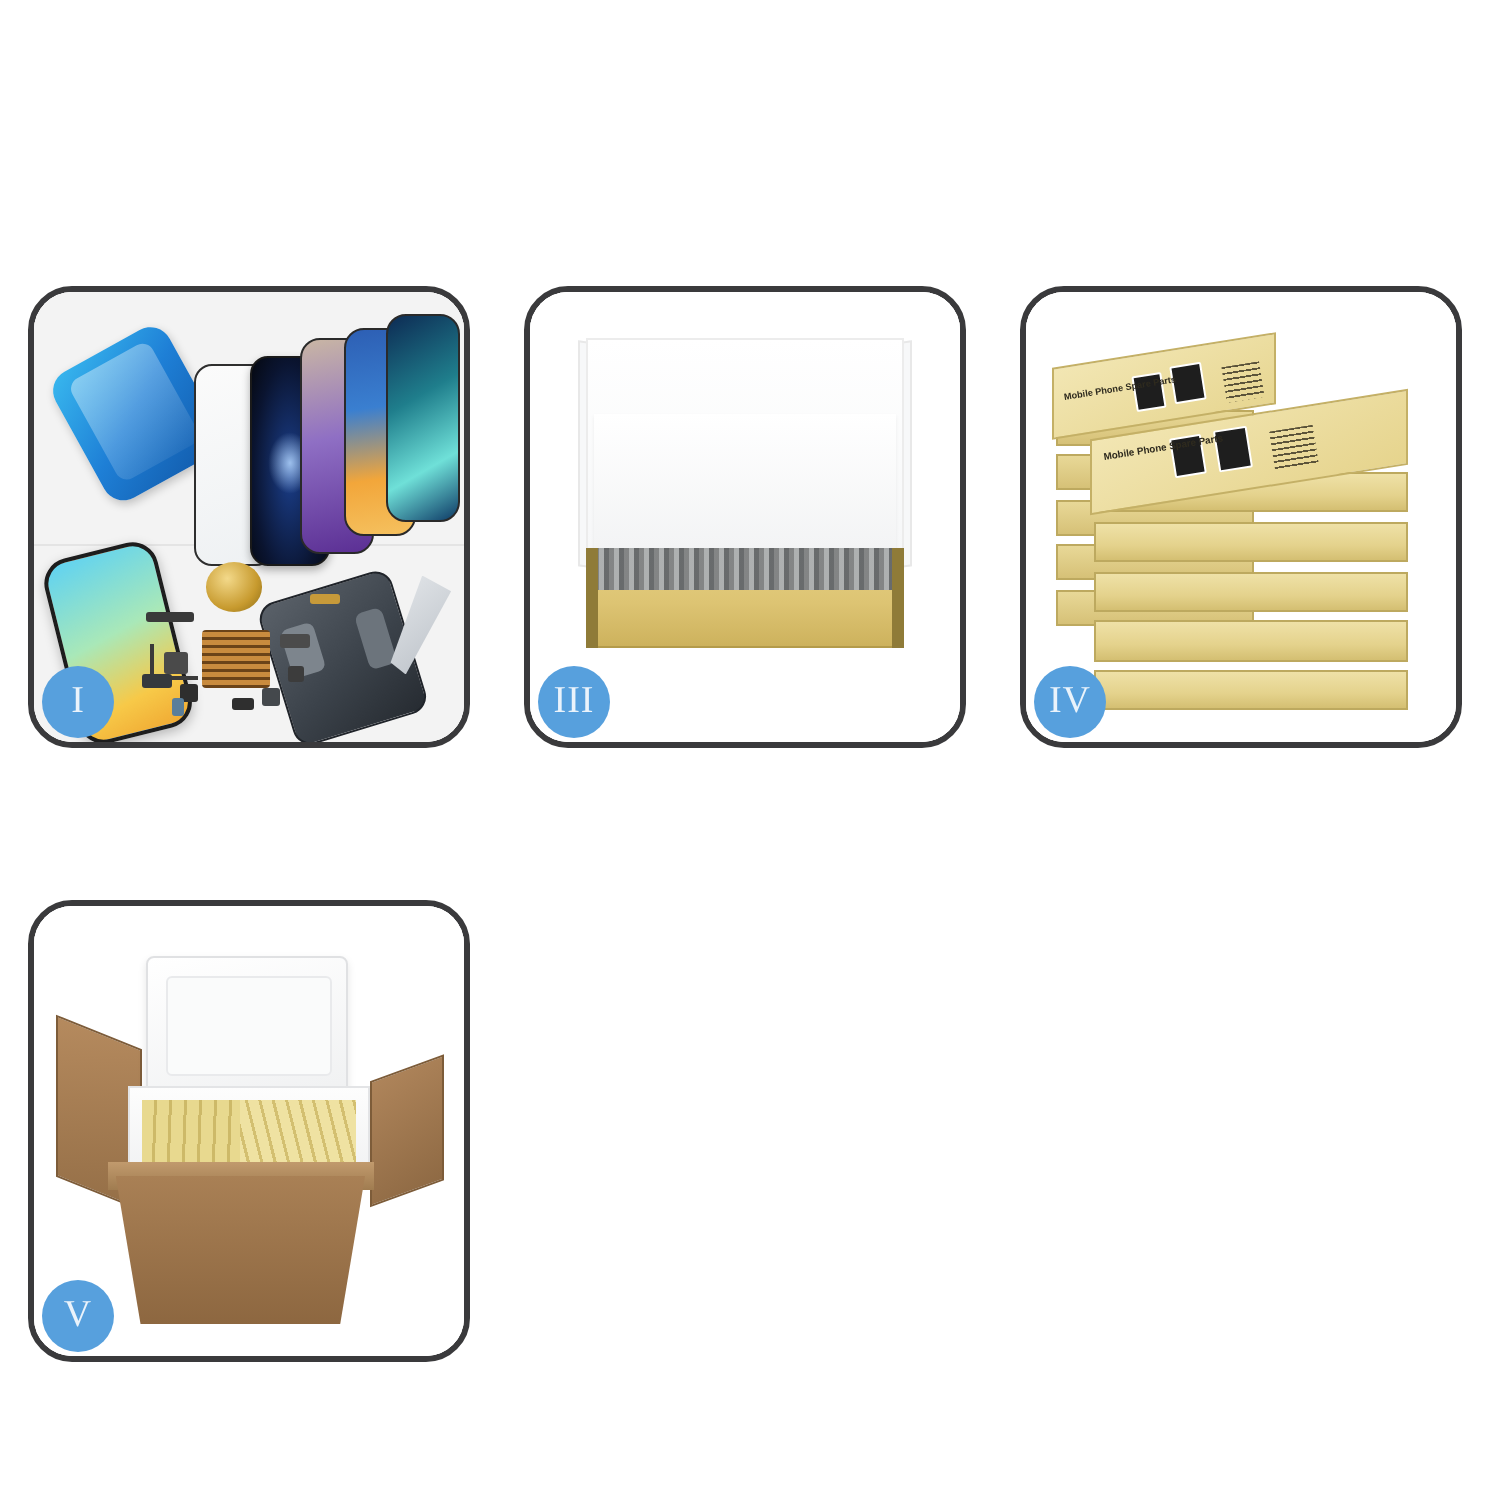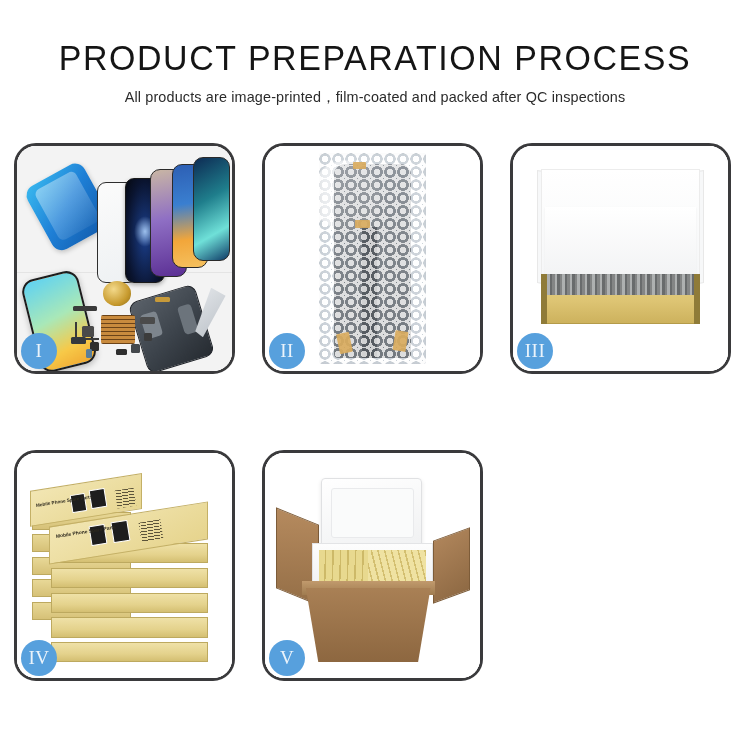--- a/index.html
+++ b/index.html
@@ -501,24 +501,20 @@
   .c-tape { position: absolute; background: rgba(150,118,80,0.62); }
   .ct1 { left: 21%; top: 45%; width: 7%; height: 7%; }
   .ct2 { left: 22%; top: 73%; width: 7%; height: 7%; }
 
 </style>
 </head>
 <body>
 
 <div class="page">
 
-  <div class="header">
-    <div class="page-title">PRODUCT PREPARATION PROCESS</div>
-    <div class="page-subtitle">All products are image-printed，film-coated and packed after QC inspections</div>
-  </div>
 
   <div class="grid">
 
     <div class="panel">
       <div class="panel-inner">
         <div class="p1-bg"></div>
         <div class="p1-shelf"></div>
         <div class="scr-blue"></div>
         <div class="glass-panel"></div>
         <div class="ph-dark"></div>
@@ -538,34 +534,20 @@
         <div class="chip c6"></div>
         <div class="chip c7"></div>
         <div class="chip c8"></div>
         <div class="chip c9"></div>
         <div class="chip c10"></div>
         <div class="tweezer"></div>
       </div>
       <div class="badge">I</div>
     </div>
 
-    <div class="panel">
-      <div class="panel-inner">
-        <div class="p2-bg"></div>
-        <div class="bubble-bag"></div>
-        <div class="part-under"></div>
-        <div class="part-flex"></div>
-        <div class="bubble-overlay"></div>
-        <div class="tape t1"></div>
-        <div class="tape t2"></div>
-        <div class="tape t3"></div>
-        <div class="tape t4"></div>
-      </div>
-      <div class="badge">II</div>
-    </div>
 
     <div class="panel">
       <div class="panel-inner">
         <div class="p3-bg"></div>
         <div class="lid-flap-l"></div>
         <div class="lid-flap-r"></div>
         <div class="lid-back"></div>
         <div class="foam-sheet"></div>
         <div class="box-body"></div>
         <div class="box-inner-edge"></div>

